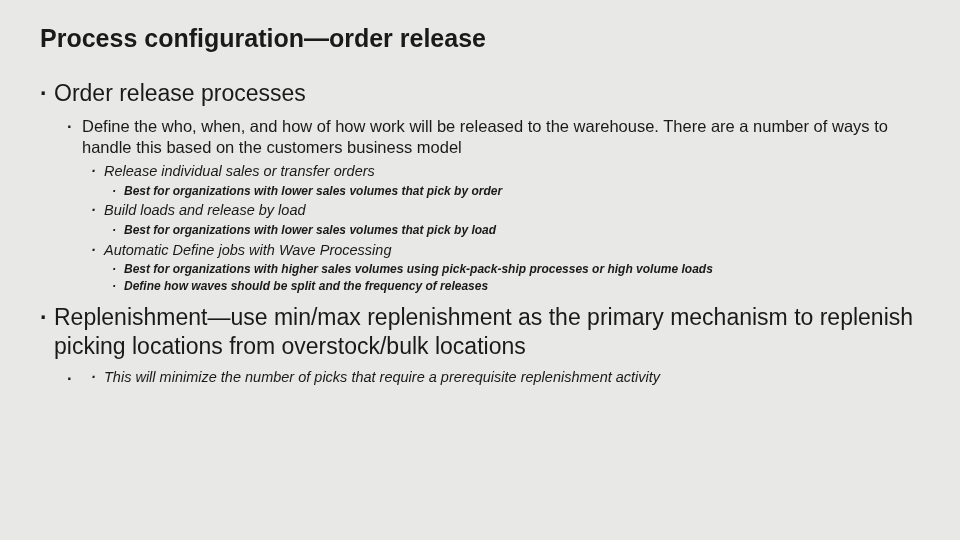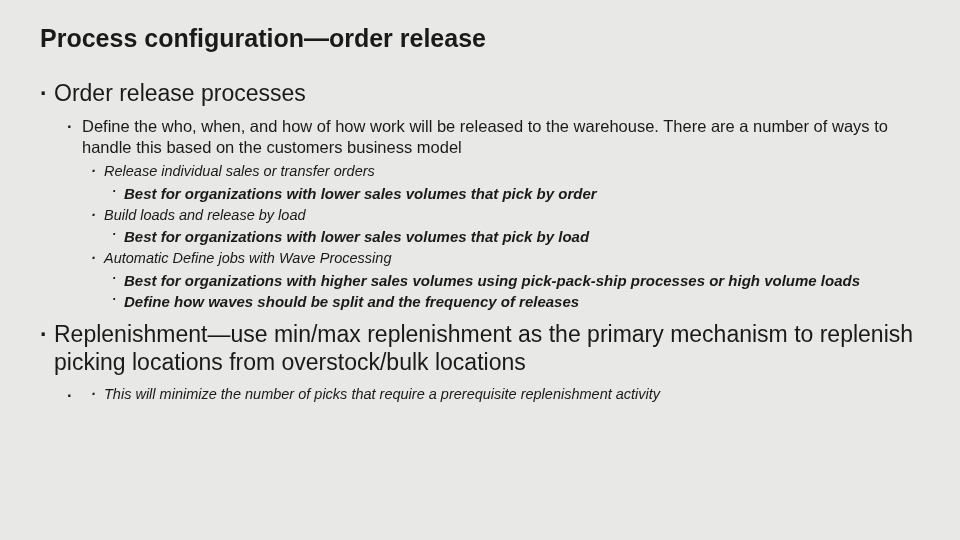--- a/index.html
+++ b/index.html
@@ -85,21 +85,21 @@
     left: -13px;
   }
 
   
   .lvl4 {
     padding-left: 20px;
     margin-top: 1px;
     margin-bottom: 1px;
   }
   .lvl4 > li {
-    font-size: 15px;
+    font-size: 12px;
     font-weight: 600;
     line-height: 1.4;
     margin-bottom: 0px;
   }
   .lvl4 > li::before {
     font-size: 12.5px;
     left: -12px;
     font-weight: bold;
   }
 </style>

